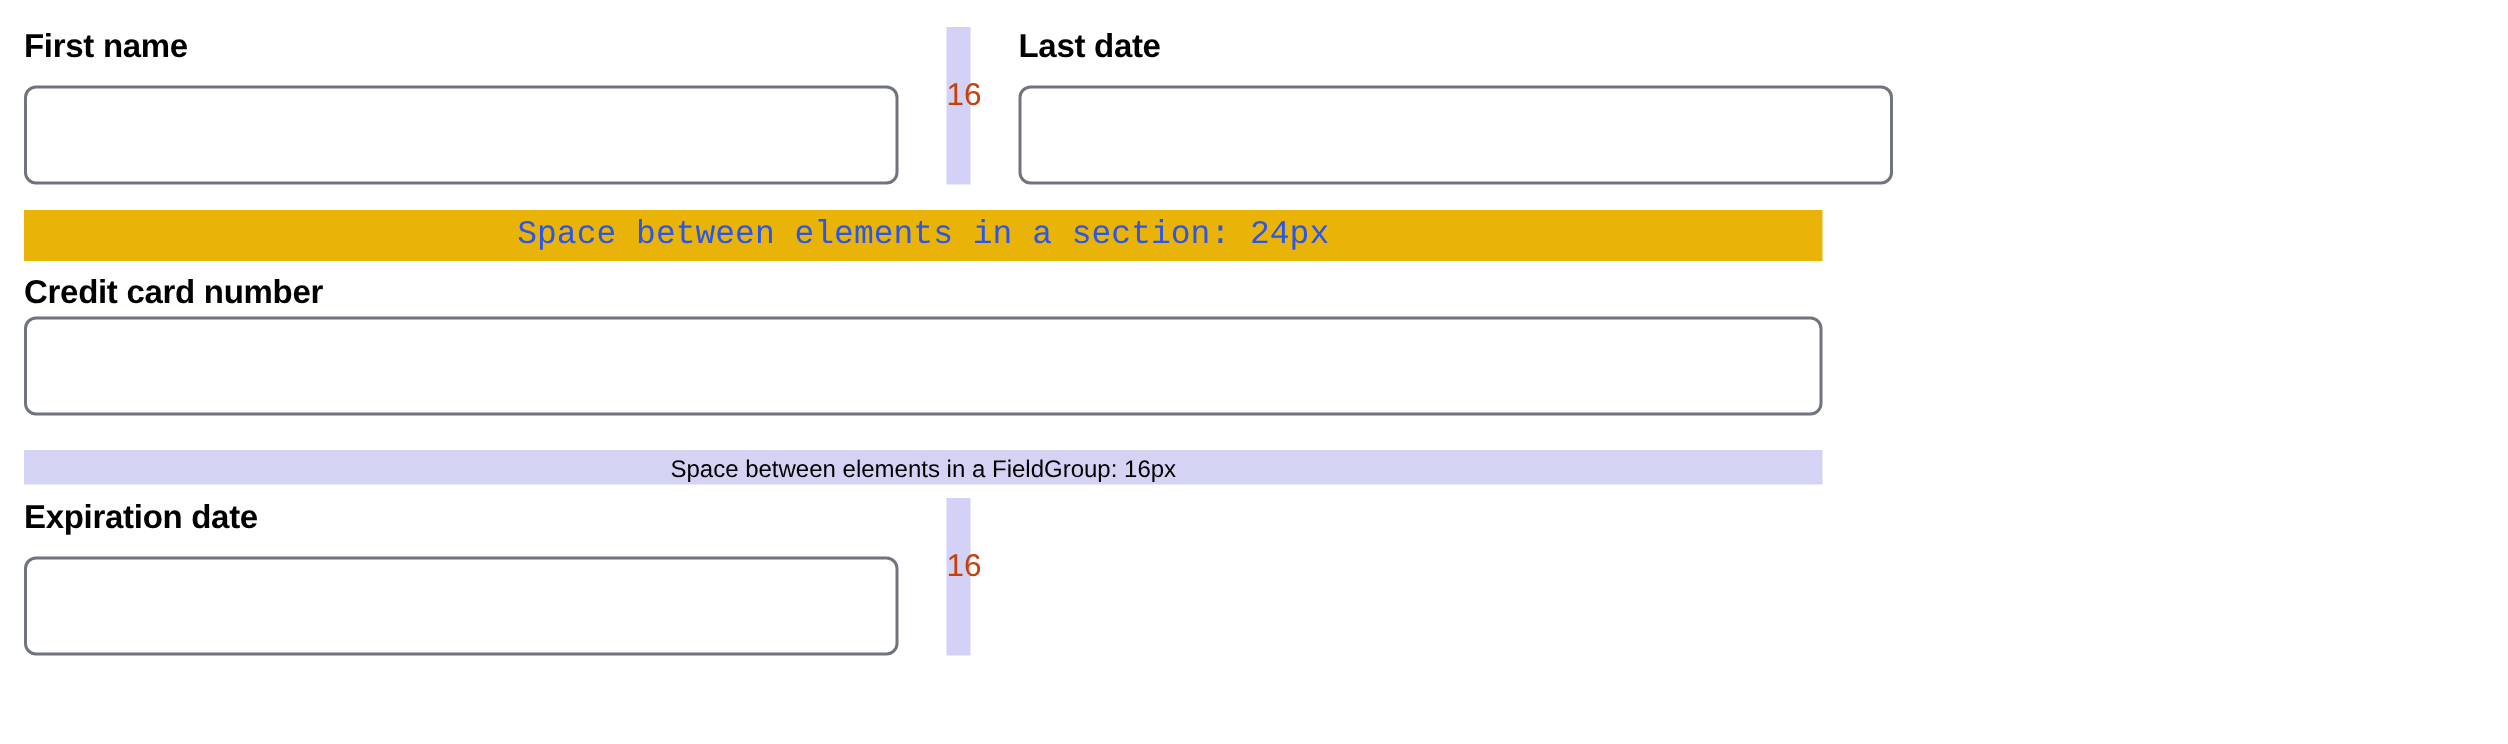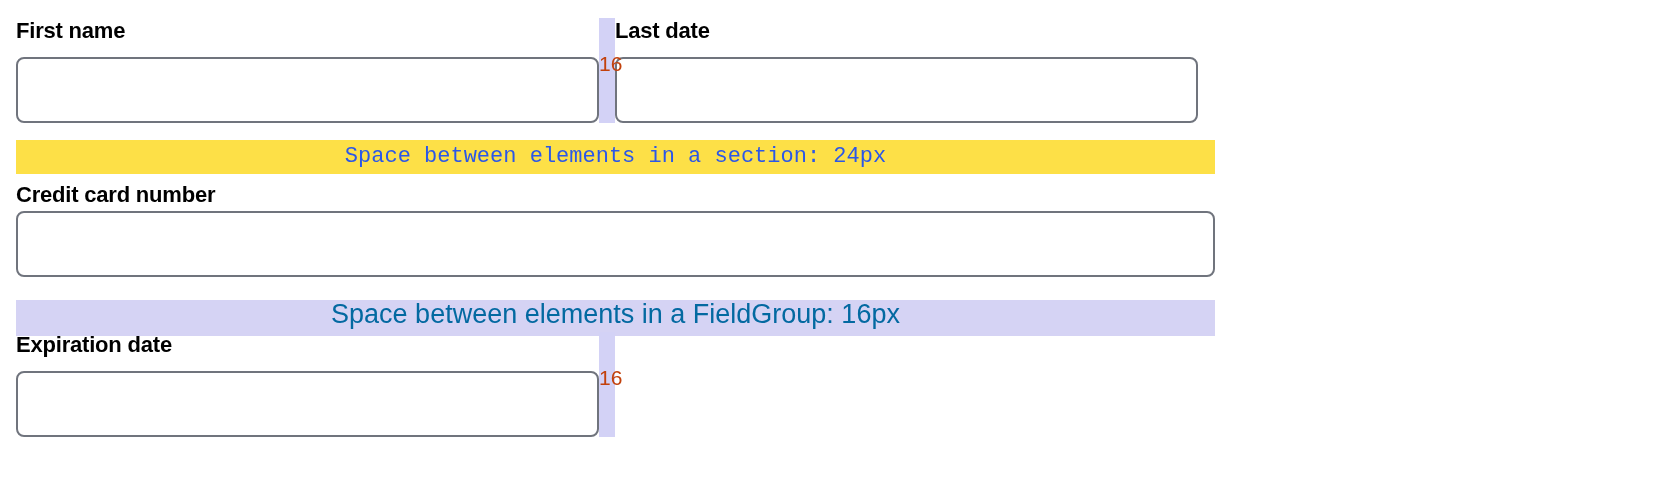--- a/index.html
+++ b/index.html
@@ -46,20 +46,21 @@
     padding: 0 12px;
     width: 100%;
     display: block;
   }
 
   
   .row {
     position: absolute;
     left: 16px;
     width: 1199px;
+    gap: 32px;
   }
 
   .row-split {
     display: flex;
     align-items: flex-end;
   }
   .col {
     width: 583px;
     flex: 0 0 583px;
   }
@@ -92,35 +93,35 @@
 
   
   .banner {
     position: absolute;
     left: 16px;
     width: 1199px;
     text-align: center;
     box-sizing: border-box;
   }
   .banner-section {
-    background: #fde047;
+    background: #eab308;
     height: 34px;
     line-height: 34px;
     font-family: "Liberation Mono", monospace;
     font-size: 22px;
     color: #2b57e8;
     letter-spacing: 0px;
   }
   .banner-fieldgroup {
     background: #d5d3f4;
-    height: 36px;
+    height: 23px;
     line-height: 28px;
     font-family: "Liberation Sans", sans-serif;
-    font-size: 27px;
-    color: #0369a1;
+    font-size: 16px;
+    color: #000000;
   }
 
   
   #row-name      { top: 18px; }
   #banner-24     { top: 140px; }
   #row-card      { top: 182px; }
   #banner-16     { top: 300px; }
   #row-exp       { top: 332px; }
 </style>
 </head>

